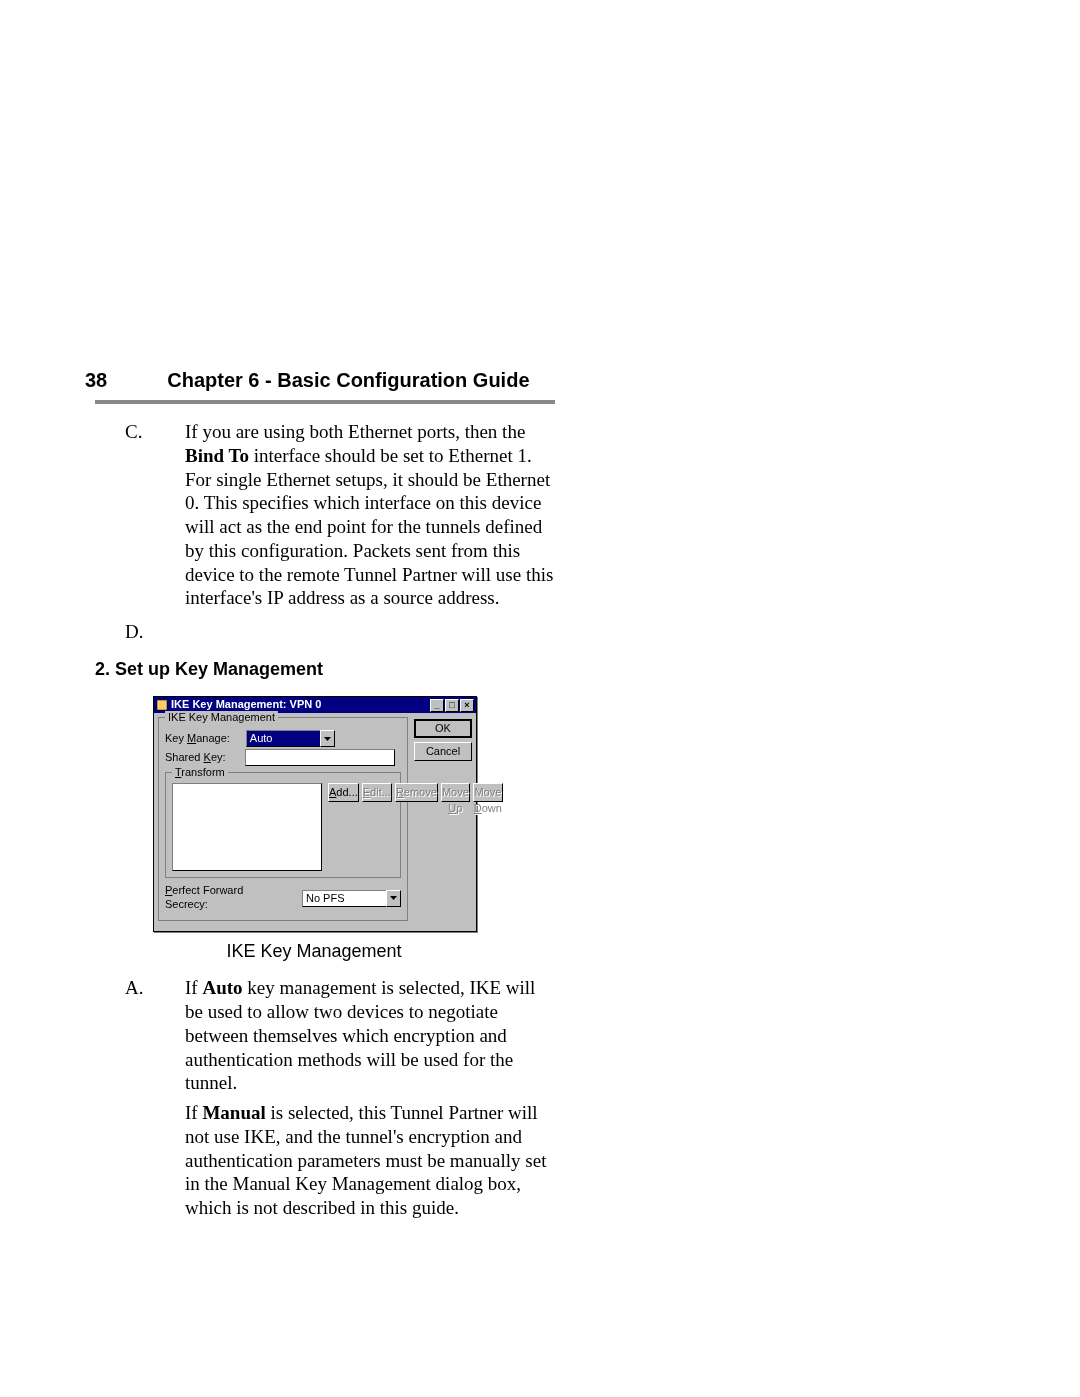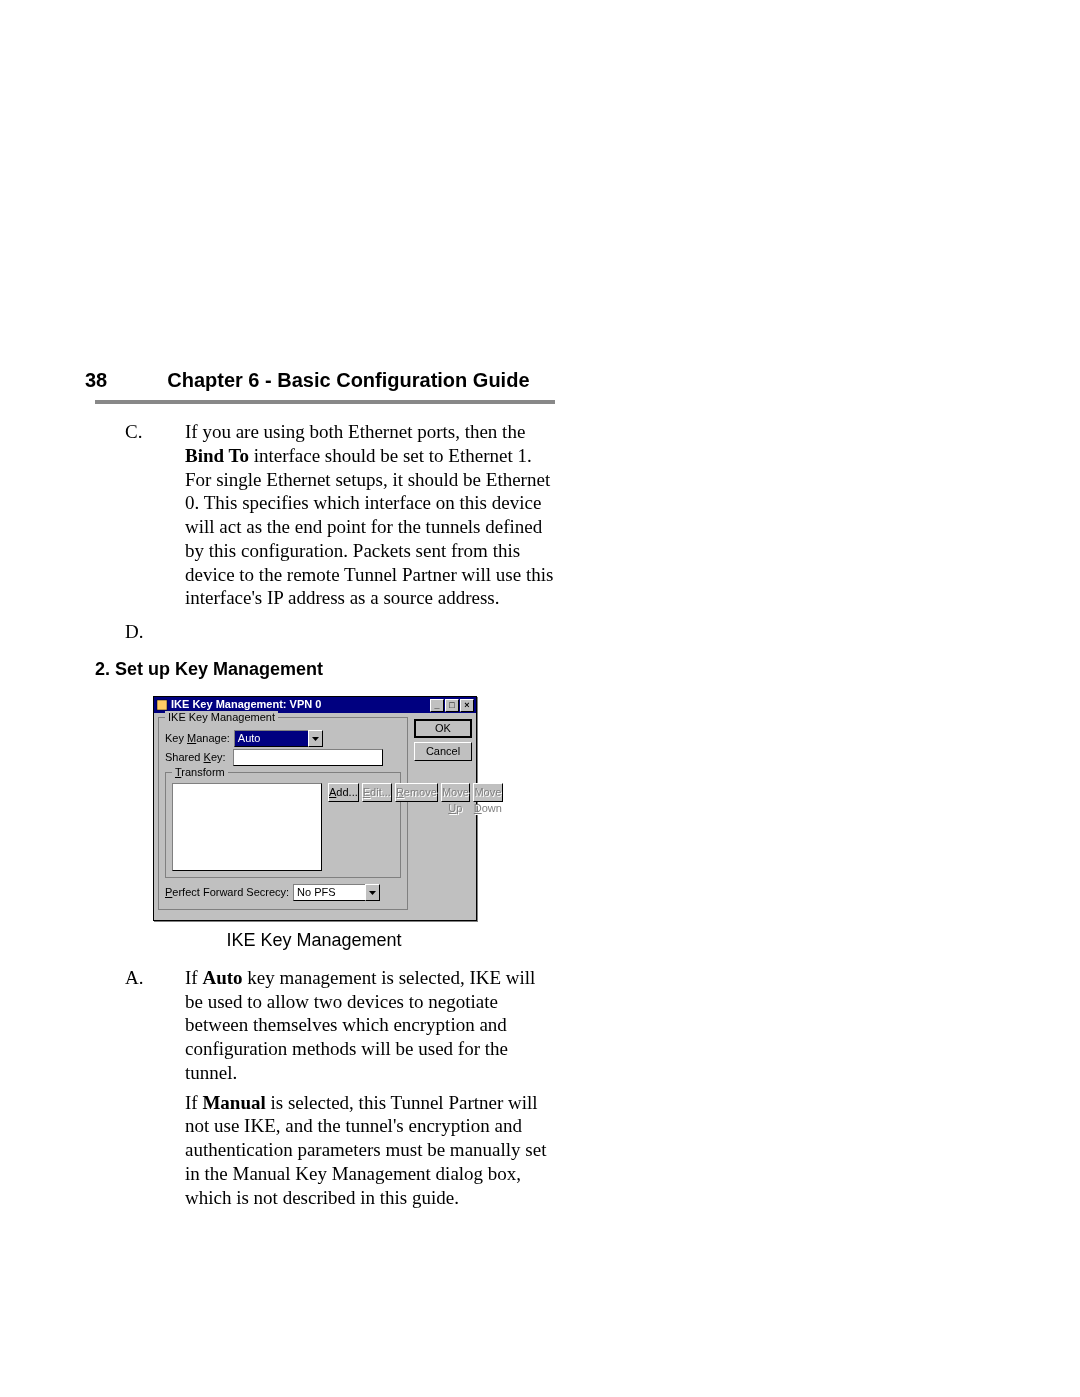--- a/index.html
+++ b/index.html
@@ -140,21 +140,21 @@
     position: absolute;
     top: -7px;
     left: 6px;
     background: #c0c0c0;
     padding: 0 3px;
     font-size: 11px;
   }
   .form-row {
     display: flex;
     align-items: center;
-    gap: 4px;
+    gap: 16px;
     margin: 2px 0;
   }
   .form-label {
     font-size: 11px;
     min-width: 64px;
   }
   .underline { text-decoration: underline; }
   .combo {
     display: flex;
     align-items: stretch;
@@ -333,21 +333,21 @@
                     </div>
                   </div>
                 </div>
               </div>
 
               <div class="form-row" style="margin-top:4px">
                 <span class="form-label" style="min-width:120px">
                   <span class="underline">P</span><span>erfect Forward Secrecy:</span>
                 </span>
                 <span class="combo">
-                  <span class="combo-input" style="width:72px">No PFS</span>
+                  <span class="combo-input" style="width:84px">No PFS</span>
                   <span class="combo-btn">
                     <svg viewBox="0 0 7 4">
                         <polygon points="0,0 7,0 3.5,4" fill="#000"></polygon>
                       </svg>
                   </span>
                 </span>
               </div>
             </div>
           </div>
           <div class="dlg-right">
@@ -358,21 +358,21 @@
       </div>
     </div>
 
     <div class="caption">IKE Key Management</div>
 
 
     <div class="li-row">
       <div class="li-marker">A.</div>
       <div class="li-content">
         <p>
-          <span>If </span><span class="bold">Auto</span><span> key management is selected, IKE will be used to allow two devices to negotiate between themselves which encryption and configuration methods will be used for the tunnel.</span>
+          <span>If </span><span class="bold">Auto</span><span> key management is selected, IKE will be used to allow two devices to negotiate between themselves which encryption and authentication methods will be used for the tunnel.</span>
         </p>
         <p>
           <span>If </span><span class="bold">Manual</span><span> is selected, this Tunnel Partner will not use IKE, and the tunnel's encryption and authentication parameters must be manually set in the Manual Key Management dialog box, which is not described in this guide.</span>
         </p>
 
       </div>
     </div>
 
   </div>
 </div>

